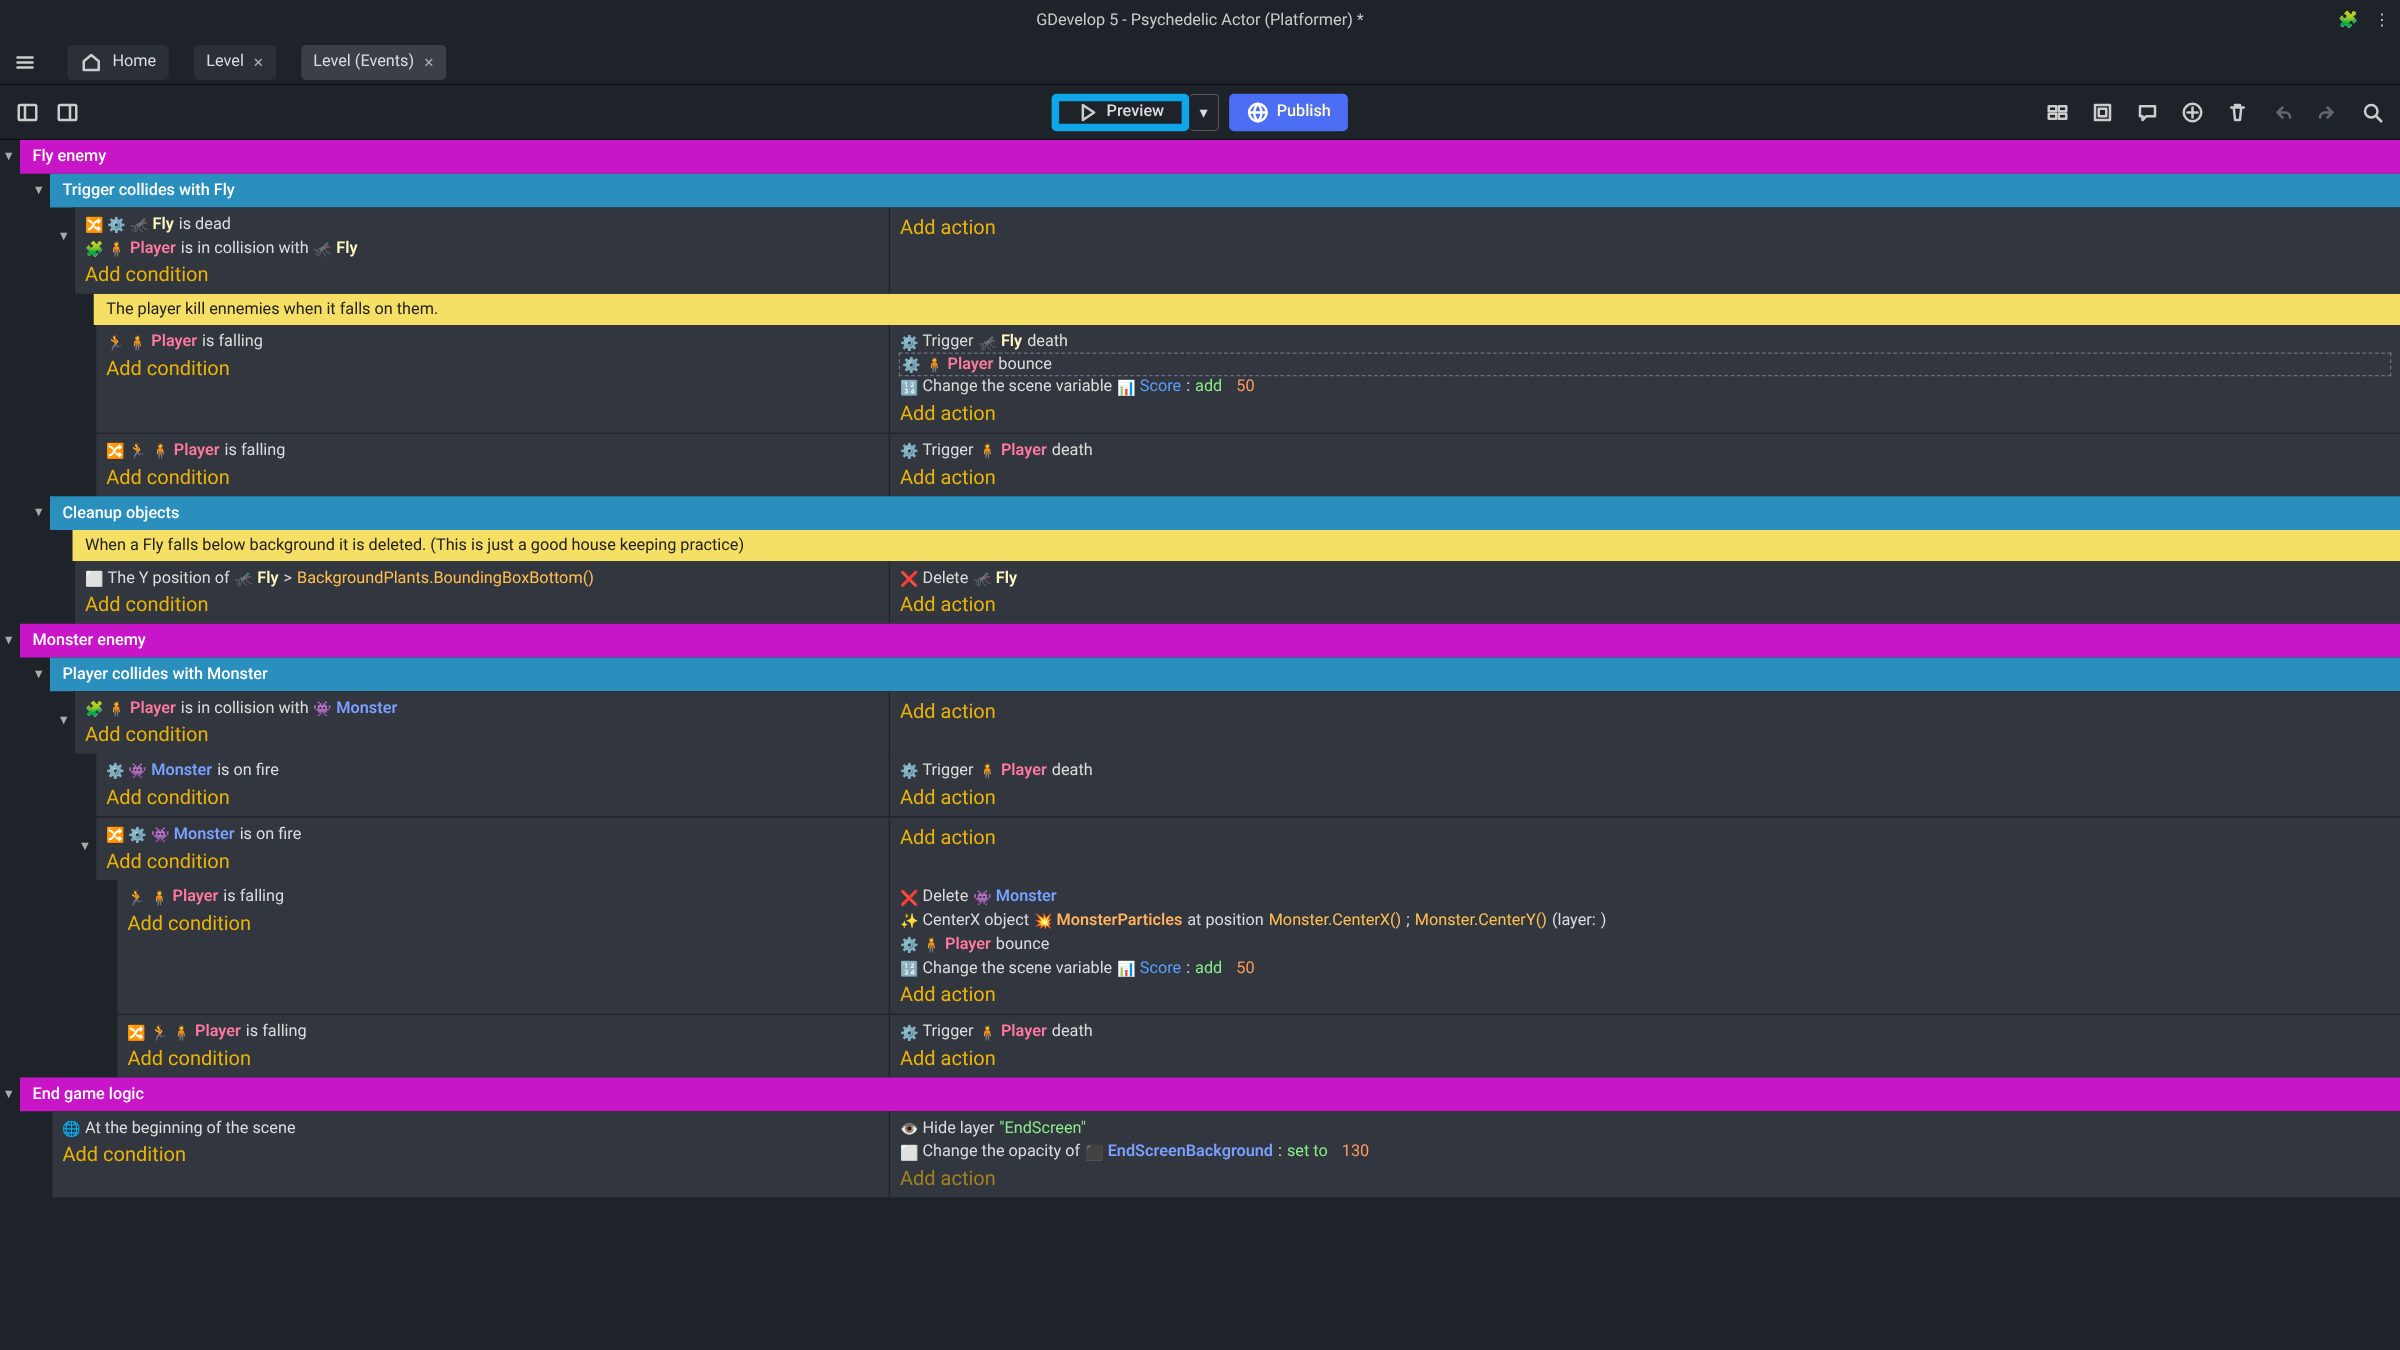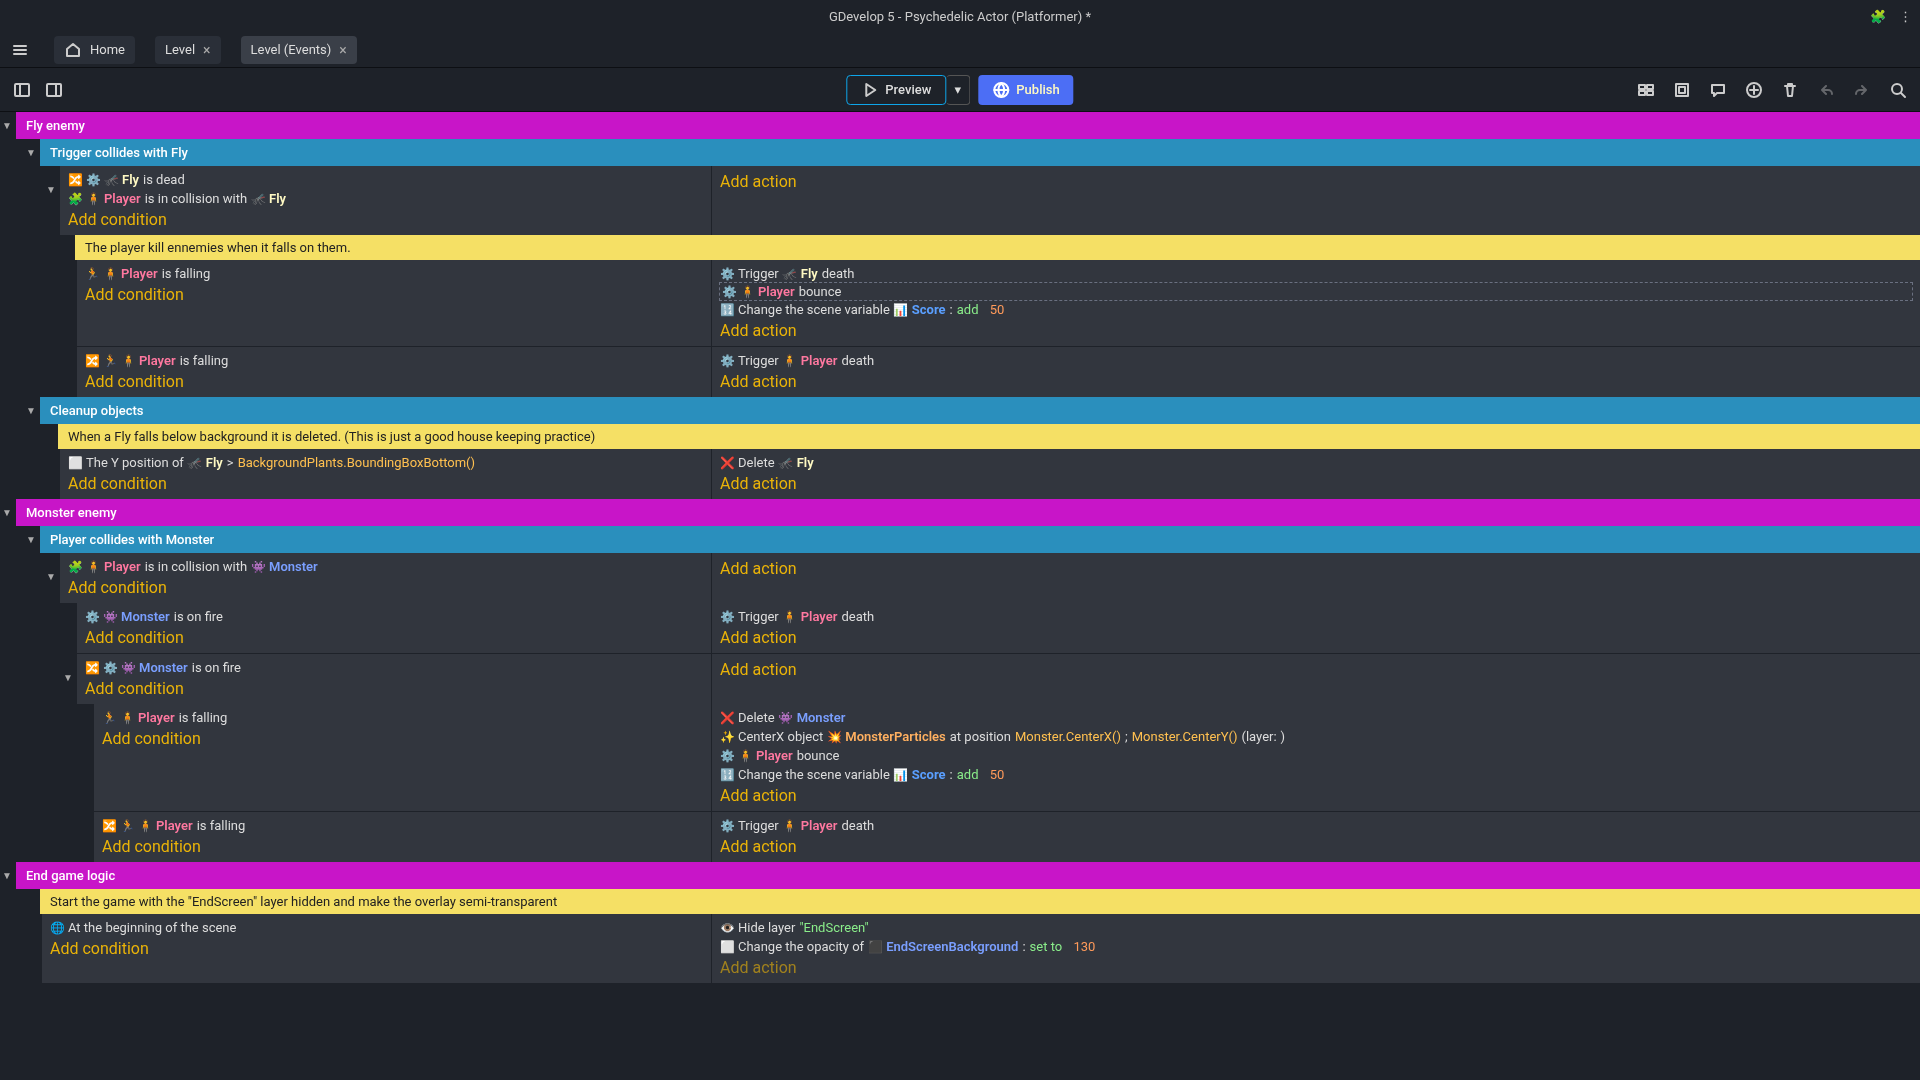--- a/index.html
+++ b/index.html
@@ -10,21 +10,21 @@
 .tabbar{height:36px;background:#1e2229;display:flex;align-items:center;padding:0 6px;gap:20px;border-bottom:1px solid #0d0f13}
 .icon-btn{width:28px;height:28px;display:flex;align-items:center;justify-content:center;color:#ccc;cursor:pointer;border-radius:4px}
 .tab{height:28px;padding:0 10px;display:flex;align-items:center;gap:8px;background:#2a2f38;border-radius:4px;color:#ddd;cursor:pointer}
 .tab.active{background:#3a3f48}
 .tab .close{color:#aaa;font-size:14px}
 .toolbar{height:44px;background:#1e2229;display:flex;align-items:center;padding:0 8px;position:relative;border-bottom:1px solid #0d0f13}
 .toolbar-left{display:flex;gap:4px}
 .toolbar-center{position:absolute;left:50%;transform:translateX(-50%);display:flex;gap:8px}
 .toolbar-right{margin-left:auto;display:flex;gap:8px;align-items:center}
 .btn{height:30px;padding:0 14px;display:flex;align-items:center;gap:6px;border-radius:4px;cursor:pointer;font-weight:500}
-.btn-outline{border:1px solid #0ea5e9;color:#ddd}
+.btn-outline{border:6px solid #0ea5e9;color:#ddd}
 .btn-split{border:1px solid #555;border-left:none;width:24px;padding:0;justify-content:center}
 .btn-primary{background:#4c6ef5;color:#fef9c3}
 .events{flex:1;overflow-y:auto;background:#1e2229}
 .group-header{padding:6px 10px;font-size:15px;font-weight:500;display:flex;align-items:center;position:relative}
 .pink{background:#c815c8;color:#fff}
 .blue{background:#2a8fbd;color:#fff}
 .yellow{background:#f5e065;color:#222;padding:5px 10px;font-size:13px}
 .toggle{position:absolute;left:-14px;color:#aaa;font-size:10px;cursor:pointer}
 .indent-0{margin-left:16px}
 .indent-1{margin-left:40px}
@@ -34,21 +34,21 @@
 .event-row{display:flex;background:#32363e;border-left:2px solid #1e2229;position:relative}
 .conditions{width:calc(710px - var(--indent,0px));min-width:200px;border-right:1px solid #1e2229;padding:4px 8px}
 .actions{flex:1;padding:4px 8px}
 .line{padding:2px 0;display:flex;align-items:center;gap:4px;flex-wrap:wrap}
 .add-link{color:#eab308;cursor:pointer;padding:2px 0;font-size:16px}
 .obj-fly{color:#fef9c3;font-weight:600}
 .obj-player{color:#ff78a0;font-weight:600}
 .obj-monster{color:#7a9fff;font-weight:600}
 .obj-particles{color:#ffb060;font-weight:600}
 .obj-endbg{color:#7a9fff;font-weight:600}
-.var-score{color:#5a9fff;font-weight:700}
+.var-score{color:#5a9fff;font-weight:400}
 .val-num{color:#ff9a5a}
 .val-expr{color:#ffc050}
 .val-str{color:#8aed8a}
 .kw{color:#8aed8a}
 .ic{display:inline-block;width:14px;text-align:center;font-size:12px}
 .sep{height:1px;background:#1e2229}
 svg{width:18px;height:18px;stroke:#ccc;fill:none;stroke-width:2;stroke-linecap:round;stroke-linejoin:round}
 </style>
 </head>
 <body>
@@ -434,21 +434,20 @@
           <span> death</span>
         </div>
     <div class="add-link">Add action</div>
   </div>
 </div>
 
 <div class="group-header pink indent-0">
   <span class="toggle">▼</span>
   <span>End game logic</span>
 </div>
-<div class="yellow indent-1">Start the game with the "EndScreen" layer hidden and make the overlay semi-transparent</div>
 <div class="event-row indent-1" style="--indent:40px">
   <div class="conditions">
     <div class="line">
           <span class="ic">🌐</span>
           <span>At the beginning of the scene</span>
         </div>
     <div class="add-link">Add condition</div>
   </div>
   <div class="actions">
     <div class="line">

